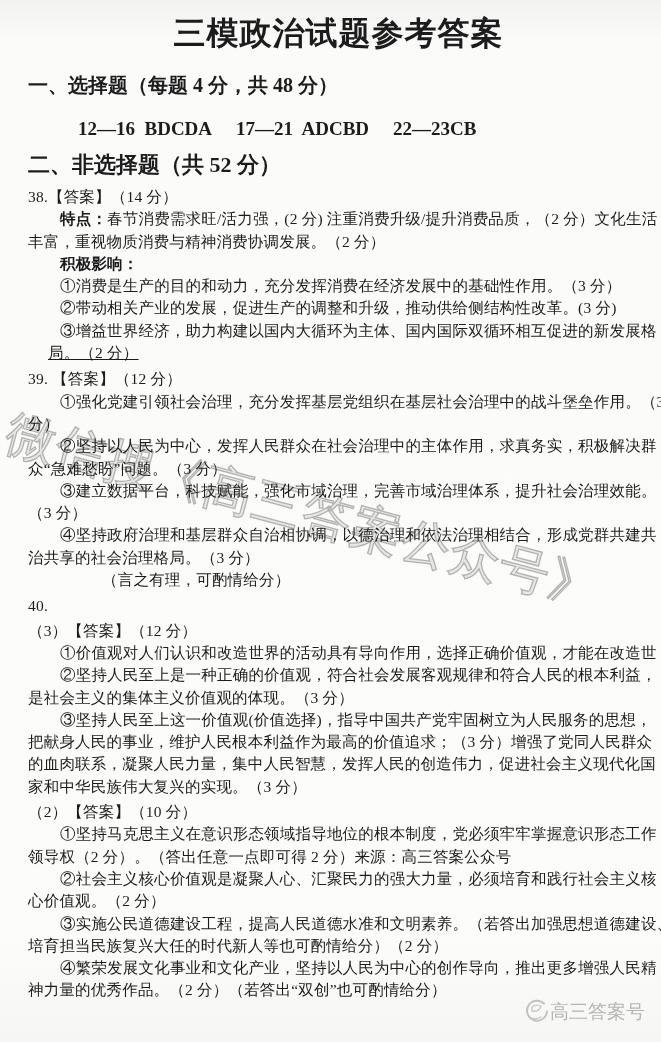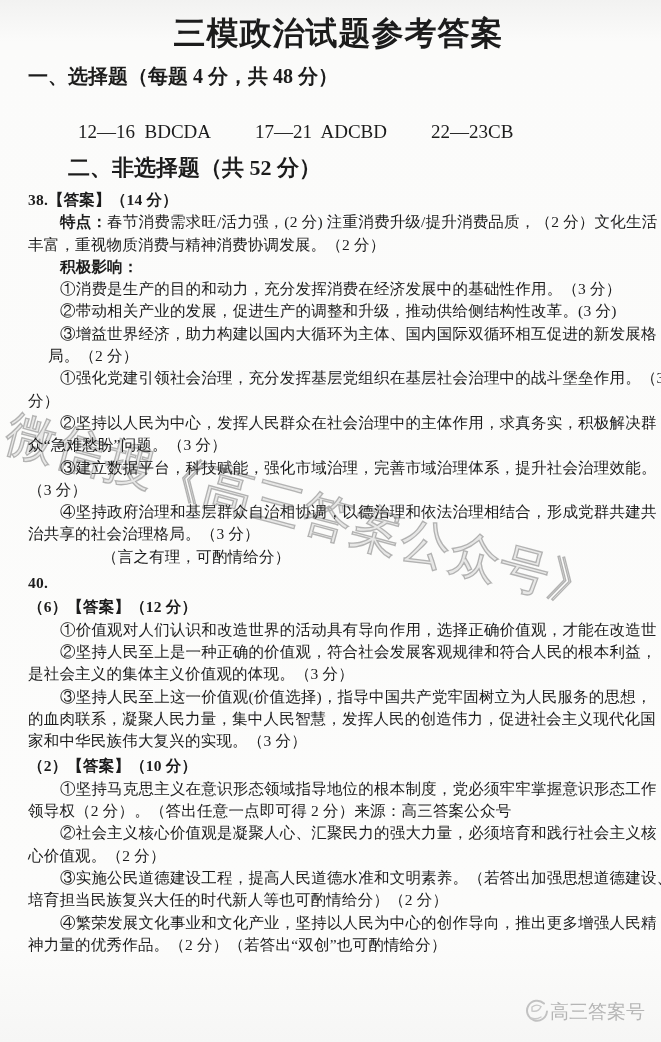--- a/index.html
+++ b/index.html
@@ -16,53 +16,52 @@
   .title {
     text-align: center;
     font-size: 32px;
     font-weight: bold;
     line-height: 38px;
     letter-spacing: 1px;
   }
   .h1 {
     font-size: 20px;
     font-weight: bold;
-    margin-top: 10px;
+    margin-top: 19px;
     line-height: 28px;
   }
   .answers {
     display: flex;
-    gap: 44px;
+    gap: 24px;
     padding-left: 50px;
-    margin-top: 29px;
-    font-weight: normal;
+    margin-top: 17px;
+    font-weight: bold;
     font-size: 19px;
     line-height: 26px;
   }
   .answers span { white-space: pre; }
   .h2 {
     font-size: 22px;
     font-weight: bold;
     margin-top: 8px;
     line-height: 30px;
-    margin-left: 40px;
   }
   .content {
     margin-top: 6px;
     font-size: 15.5px;
     line-height: 22.3px;
     letter-spacing: 0.2px;
   }
   .content div { white-space: nowrap; }
-  .qh { font-weight: bold; }
+  .qh { font-weight: normal; }
   .mt4 { margin-top: 4px; }
   .mt3 { margin-top: 3px; }
   .mt2 { margin-top: 2px; }
   .ind  { text-indent: 32px; }  
-  .indS { text-indent: 20px; }  
+  .indS { text-indent: 20px; text-decoration: underline; }  
   .note { text-indent: 74px; }  
   .b { font-weight: bold; }
 
   
   .wm-diag {
     position: absolute;
     left: 16px; top: 400px;
     z-index: 1;
     transform: rotate(15deg);
     transform-origin: 0 0;
@@ -109,37 +108,39 @@
 
     <div class="qh mt4">38.【答案】（14 分）</div>
     <div class="ind"><span class="b">特点：</span><span>春节消费需求旺/活力强，(2 分) 注重消费升级/提升消费品质，（2 分）文化生活</span></div>
     <div>丰富，重视物质消费与精神消费协调发展。（2 分）</div>
     <div class="ind b">积极影响：</div>
     <div class="ind">①消费是生产的目的和动力，充分发挥消费在经济发展中的基础性作用。（3 分）</div>
     <div class="ind">②带动相关产业的发展，促进生产的调整和升级，推动供给侧结构性改革。(3 分)</div>
     <div class="ind">③增益世界经济，助力构建以国内大循环为主体、国内国际双循环相互促进的新发展格</div>
     <div class="indS">局。（2 分）</div>
 
+    <div class="qh mt4">39. 【答案】（12 分）</div>
     <div class="ind">①强化党建引领社会治理，充分发挥基层党组织在基层社会治理中的战斗堡垒作用。（3</div>
     <div>分）</div>
     <div class="ind">②坚持以人民为中心，发挥人民群众在社会治理中的主体作用，求真务实，积极解决群</div>
     <div>众“急难愁盼”问题。（3 分）</div>
     <div class="ind">③建立数据平台，科技赋能，强化市域治理，完善市域治理体系，提升社会治理效能。</div>
     <div>（3 分）</div>
     <div class="ind">④坚持政府治理和基层群众自治相协调，以德治理和依法治理相结合，形成党群共建共</div>
     <div>治共享的社会治理格局。（3 分）</div>
     <div class="note">（言之有理，可酌情给分）</div>
 
     <div class="qh mt4">40.</div>
 
-    <div class="qh mt2">（6）【答案】（12 分）</div>
+    <div class="qh mt2">（3）【答案】（12 分）</div>
     <div class="ind">①价值观对人们认识和改造世界的活动具有导向作用，选择正确价值观，才能在改造世</div>
     <div class="ind">②坚持人民至上是一种正确的价值观，符合社会发展客观规律和符合人民的根本利益，</div>
     <div>是社会主义的集体主义价值观的体现。（3 分）</div>
     <div class="ind">③坚持人民至上这一价值观(价值选择)，指导中国共产党牢固树立为人民服务的思想，</div>
+    <div>把献身人民的事业，维护人民根本利益作为最高的价值追求；（3 分）增强了党同人民群众</div>
     <div>的血肉联系，凝聚人民力量，集中人民智慧，发挥人民的创造伟力，促进社会主义现代化国</div>
     <div>家和中华民族伟大复兴的实现。（3 分）</div>
 
     <div class="qh mt3">（2）【答案】（10 分）</div>
     <div class="ind">①坚持马克思主义在意识形态领域指导地位的根本制度，党必须牢牢掌握意识形态工作</div>
     <div>领导权（2 分）。（答出任意一点即可得 2 分）来源：高三答案公众号</div>
     <div class="ind">②社会主义核心价值观是凝聚人心、汇聚民力的强大力量，必须培育和践行社会主义核</div>
     <div>心价值观。（2 分）</div>
     <div class="ind">③实施公民道德建设工程，提高人民道德水准和文明素养。（若答出加强思想道德建设、</div>
     <div>培育担当民族复兴大任的时代新人等也可酌情给分）（2 分）</div>

